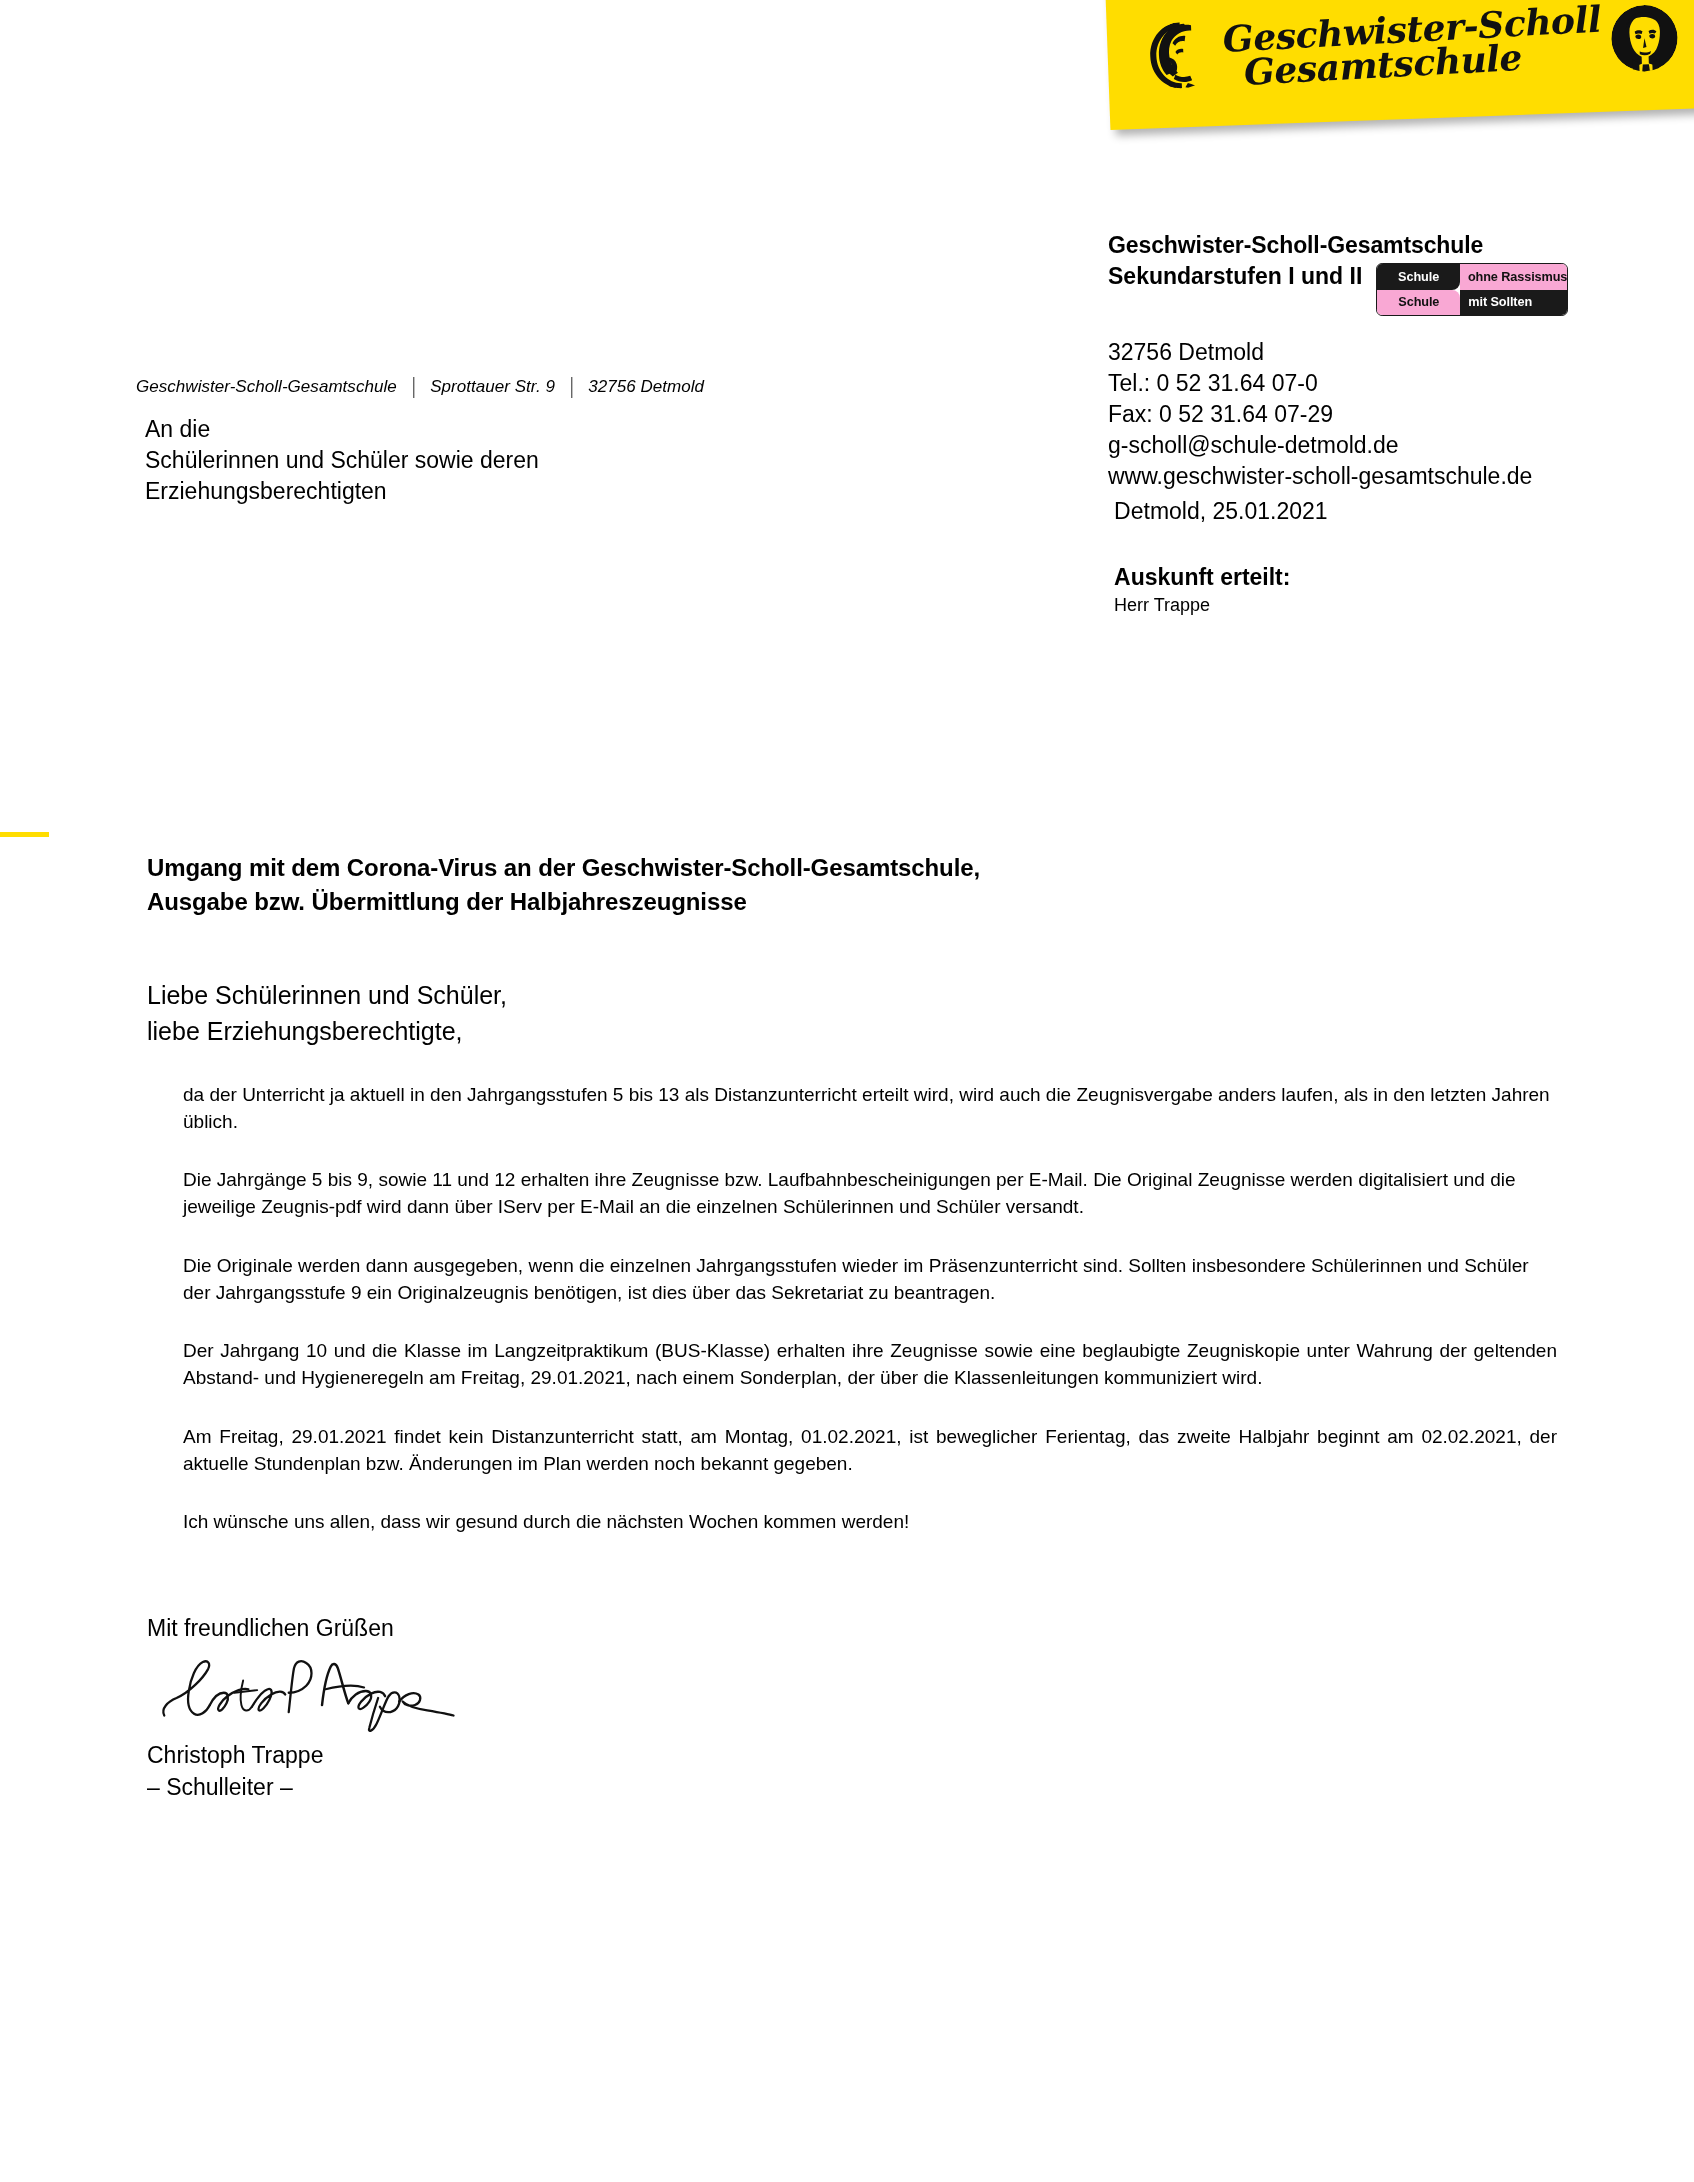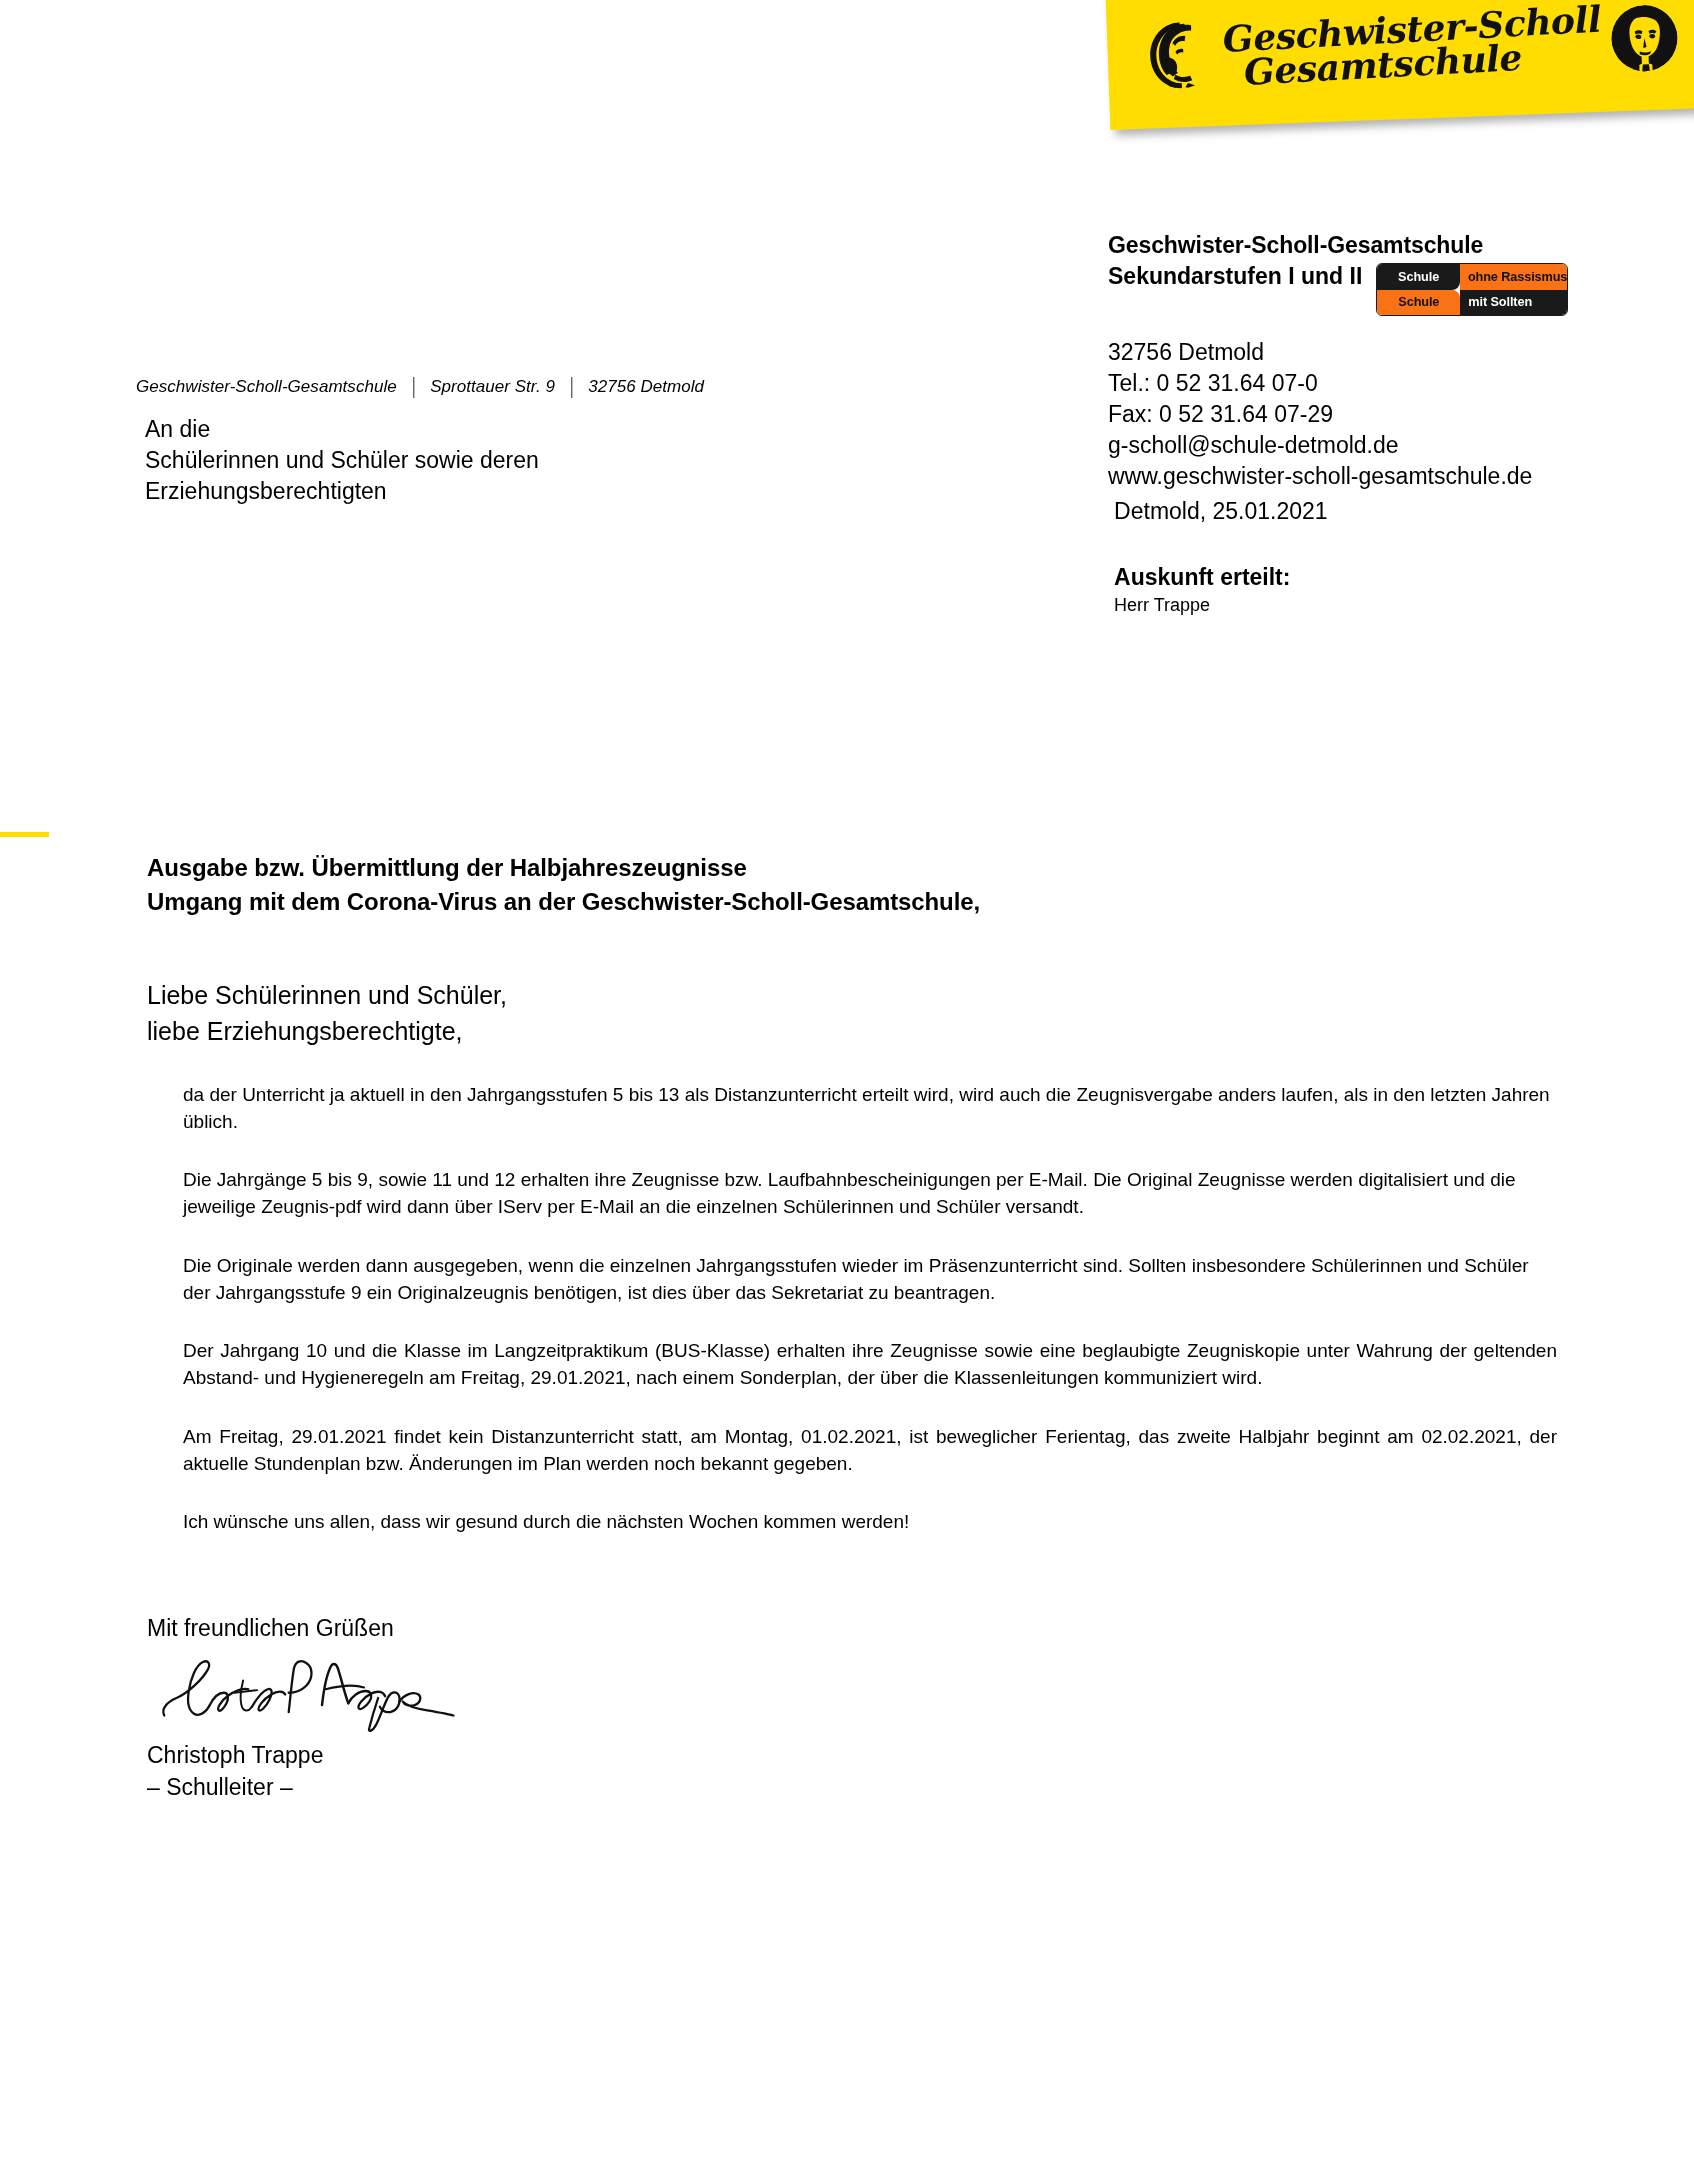--- a/index.html
+++ b/index.html
@@ -109,21 +109,21 @@
     display: flex;
     align-items: center;
     font-size: 12.7px;
     font-weight: bold;
     letter-spacing: -0.1px;
     white-space: nowrap;
   }
   .badge-left  { width: 83px; justify-content: center; }
   .badge-right { flex: 1; padding-left: 8px; }
   .cell-dark  { background: #1a1a1a; color: #ffffff; }
-  .cell-light { background: #f97316; color: #111111; }
+  .cell-light { background: #f9a8d4; color: #111111; }
   #badge-row1 .badge-left  { border-radius: 0 0 8px 0; }
   #badge-row2 .badge-left  { border-radius: 0 8px 0 0; }
 
   #contact-lines {
     margin-top: 21px;
     font-size: 23px;
     line-height: 1.345;
     white-space: nowrap;
   }
   #date-line {
@@ -344,22 +344,22 @@
     <div>An die</div>
     <div>Schülerinnen und Schüler sowie deren</div>
     <div>Erziehungsberechtigten</div>
   </div>
 
   <div id="fold-mark"></div>
 
   <div id="letter">
 
     <div id="subject">
+      <div>Umgang mit dem Corona-Virus an der Geschwister-Scholl-Gesamtschule,</div>
       <div>Ausgabe bzw. Übermittlung der Halbjahreszeugnisse</div>
-      <div>Umgang mit dem Corona-Virus an der Geschwister-Scholl-Gesamtschule,</div>
     </div>
 
     <div id="salutation">
       <div>Liebe Schülerinnen und Schüler,</div>
       <div>liebe Erziehungsberechtigte,</div>
     </div>
 
     <p class="para ragged">da der Unterricht ja aktuell in den Jahrgangsstufen 5 bis 13 als Distanzunterricht erteilt wird, wird auch die Zeugnisvergabe anders laufen, als in den letzten Jahren üblich.</p>
     <p class="para ragged">Die Jahrgänge 5 bis 9, sowie 11 und 12 erhalten ihre Zeugnisse bzw. Laufbahnbescheinigungen per E-Mail. Die Original Zeugnisse werden digitalisiert und die jeweilige Zeugnis-pdf wird dann über IServ per E-Mail an die einzelnen Schülerinnen und Schüler versandt.</p>
     <p class="para ragged">Die Originale werden dann ausgegeben, wenn die einzelnen Jahrgangsstufen wieder im Präsenzunterricht sind. Sollten insbesondere Schülerinnen und Schüler der Jahrgangsstufe 9 ein Originalzeugnis benötigen, ist dies über das Sekretariat zu beantragen.</p>

